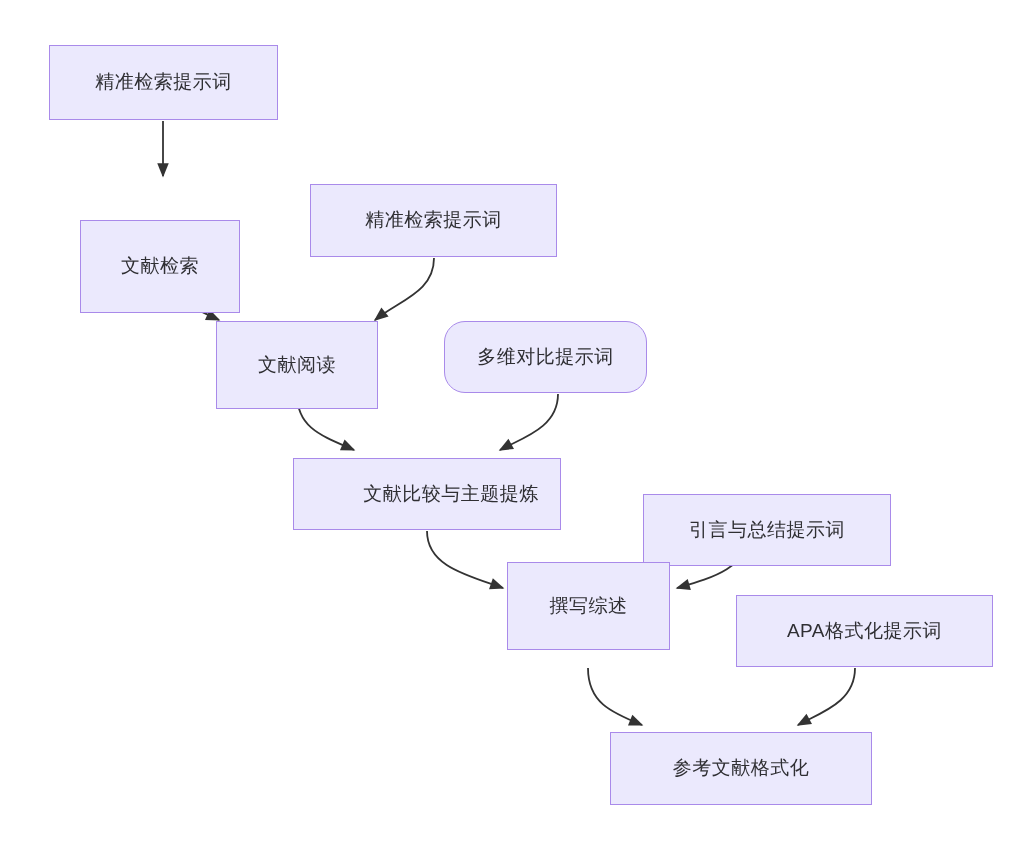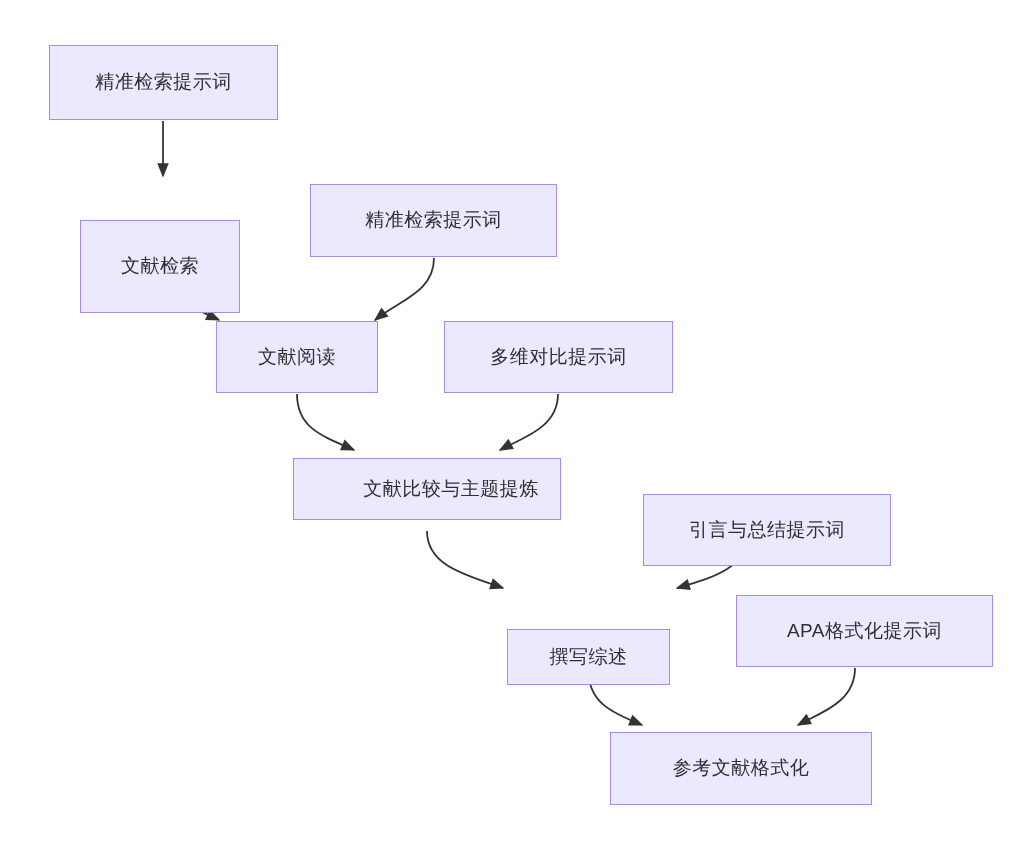--- a/index.html
+++ b/index.html
@@ -70,33 +70,33 @@
   <div id="nodes">
       <div class="node" style="left: 49px; top: 45px; width: 229px; height: 75px;">
         <span class="node-label">精准检索提示词</span>
       </div>
       <div class="node" style="left: 80px; top: 184px; width: 160px; height: 93px; margin-top: 36px;">
         <span class="node-label">文献检索</span>
       </div>
       <div class="node" style="left: 310px; top: 184px; width: 247px; height: 73px;">
         <span class="node-label">精准检索提示词</span>
       </div>
-      <div class="node" style="left: 216px; top: 321px; width: 162px; height: 72px;">
+      <div class="node" style="left: 216px; top: 321px; width: 162px; height: 88px;">
         <span class="node-label">文献阅读</span>
       </div>
-      <div class="node" style="left: 444px; top: 321px; width: 229px; height: 72px;">
+      <div class="node" style="left: 444px; top: 321px; width: 203px; height: 72px; border-radius: 21px;">
         <span class="node-label">多维对比提示词</span>
       </div>
-      <div class="node" style="left: 293px; top: 458px; width: 268px; height: 62px; padding-left: 48px;">
+      <div class="node" style="left: 293px; top: 458px; width: 268px; height: 72px; padding-left: 48px;">
         <span class="node-label">文献比较与主题提炼</span>
       </div>
       <div class="node" style="left: 643px; top: 458px; width: 248px; height: 72px; margin-top: 36px;">
         <span class="node-label">引言与总结提示词</span>
       </div>
-      <div class="node" style="left: 507px; top: 629px; width: 163px; height: 56px;">
+      <div class="node" style="left: 507px; top: 562px; width: 163px; height: 88px;">
         <span class="node-label">撰写综述</span>
       </div>
       <div class="node" style="left: 736px; top: 595px; width: 257px; height: 72px;">
         <span class="node-label">APA格式化提示词</span>
       </div>
       <div class="node" style="left: 610px; top: 732px; width: 262px; height: 73px;">
         <span class="node-label">参考文献格式化</span>
       </div>
     </div>
 

